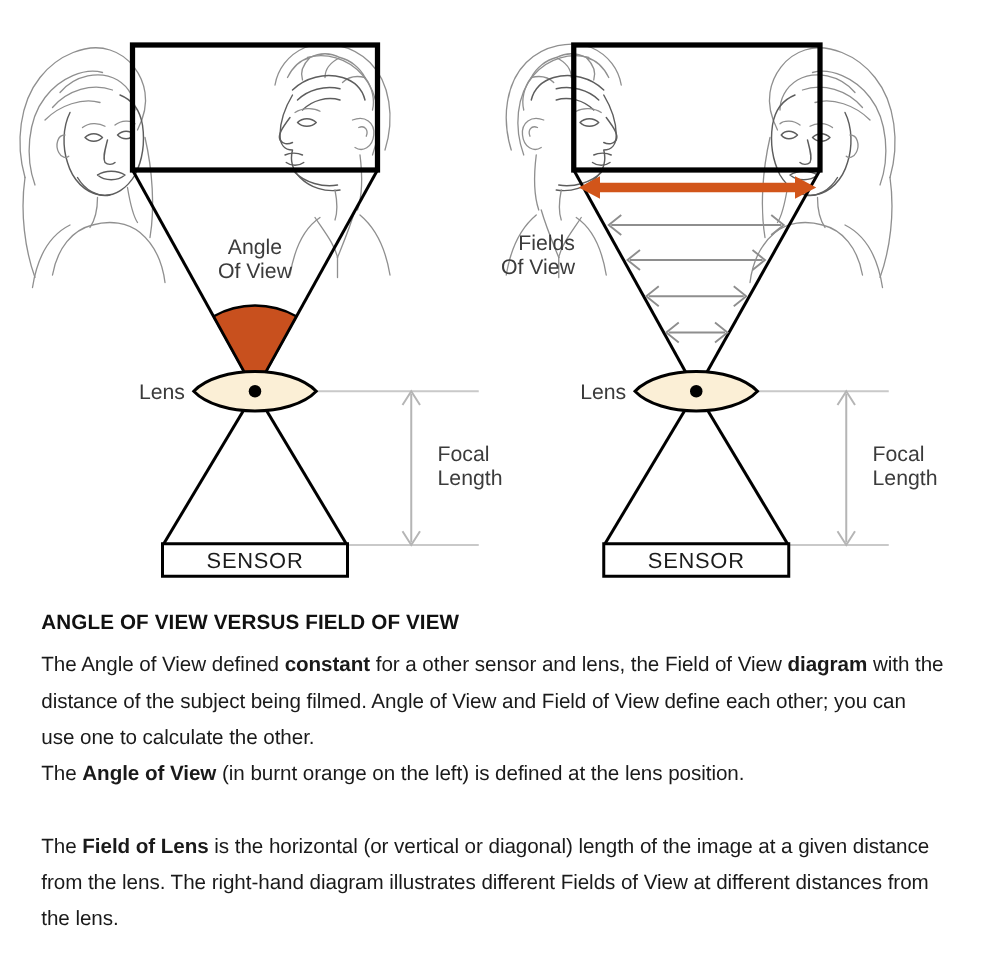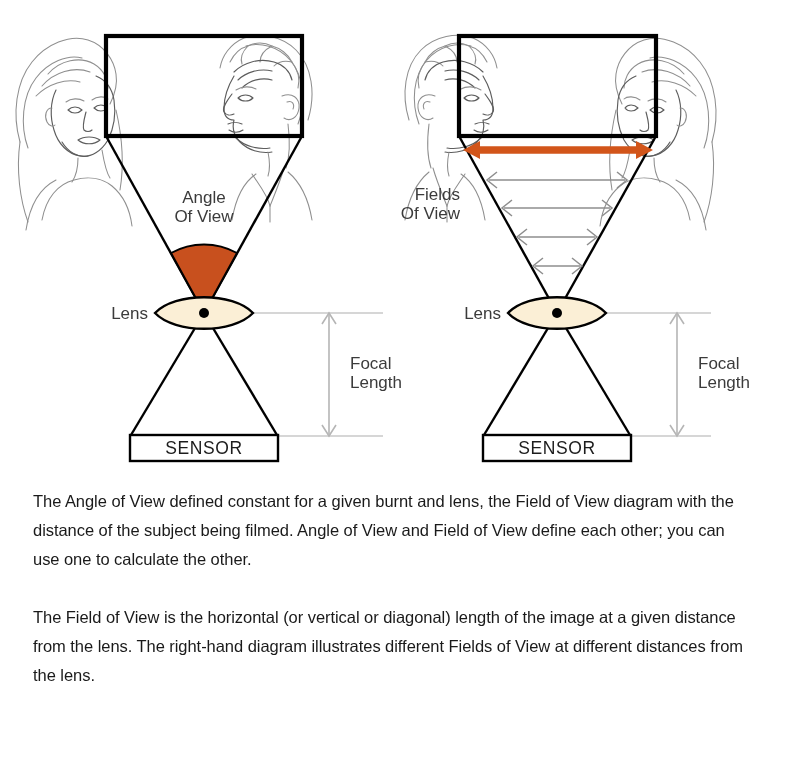--- a/index.html
+++ b/index.html
@@ -48,21 +48,21 @@
     margin: 0 0 9px 0;
     color: #111111;
   }
   .para {
     font-size: 16.5px;
     line-height: 29px;
     margin: 0;
     color: #1a1a1a;
     letter-spacing: -0.05px;
   }
-  .para b { font-weight: normal; }
+  .para b { font-weight: bold; }
   .para-gap { height: 29px; }
   .svg-label {
     font-family: "Liberation Sans", sans-serif;
     font-size: 17px;
     fill: #3b3b3b;
   }
   .svg-label-sensor {
     font-family: "Liberation Sans", sans-serif;
     font-size: 17.5px;
     fill: #1c1c1c;
@@ -308,22 +308,24 @@
         <text class="svg-label" x="501" y="319" text-anchor="end">Lens</text>
 
         <rect class="sensor-rect" x="483" y="435" width="148" height="26"></rect>
         <text class="svg-label-sensor" x="557" y="454" text-anchor="middle">SENSOR</text>
       </g>
 
     </svg>
   </div>
 
   <div id="text-area">
-
-    <p class="para"><span>The Angle of View defined </span><b>constant</b><span> for a given burnt and lens, the Field of View </span><b>diagram</b><span> with the distance of the subject being filmed. Angle of View and Field of View define each other; you can use one to calculate the other.</span></p>
-
+    <div class="heading">ANGLE OF VIEW VERSUS FIELD OF VIEW</div>
+
+    <p class="para"><span>The Angle of View defined </span><b>constant</b><span> for a other sensor and lens, the Field of View </span><b>diagram</b><span> with the distance of the subject being filmed. Angle of View and Field of View define each other; you can use one to calculate the other.</span></p>
+
+    <p class="para"><span>The </span><b>Angle of View</b><span> (in burnt orange on the left) is defined at the lens position.</span></p>
 
     <div class="para-gap"></div>
 
-    <p class="para"><span>The </span><b>Field of View</b><span> is the horizontal (or vertical or diagonal) length of the image at a given distance from the lens. The right-hand diagram illustrates different Fields of View at different distances from the lens.</span></p>
+    <p class="para"><span>The </span><b>Field of Lens</b><span> is the horizontal (or vertical or diagonal) length of the image at a given distance from the lens. The right-hand diagram illustrates different Fields of View at different distances from the lens.</span></p>
   </div>
 
 </div>
 
 </body></html>

